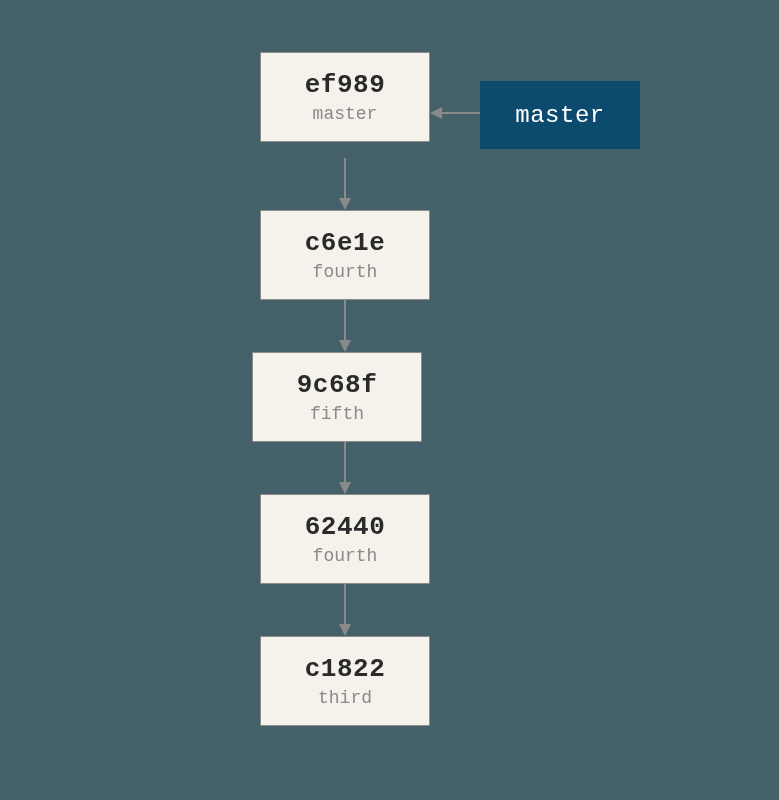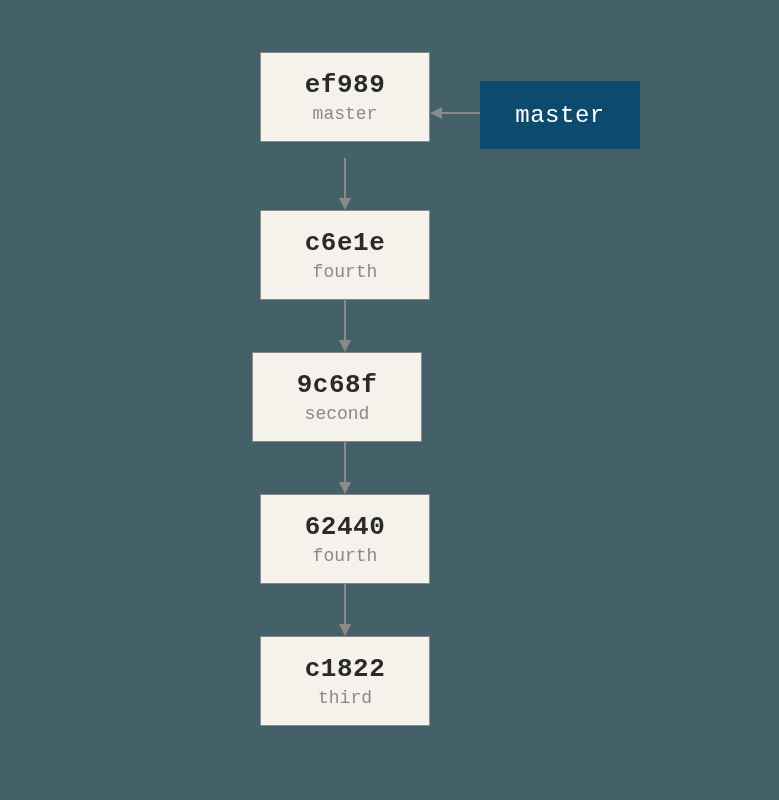--- a/index.html
+++ b/index.html
@@ -81,21 +81,21 @@
 
 <div class="arrow-vert" style="left:330px; top:300px;">
   <svg width="30" height="52" viewBox="0 0 30 52">
     <line x1="15" y1="0" x2="15" y2="40" stroke="#8a8a8a" stroke-width="2"></line>
     <polygon points="15,52 9,40 21,40" fill="#8a8a8a"></polygon>
   </svg>
 </div>
 
 <div class="commit-box" style="left:252px; top:352px;">
   <div class="commit-hash">9c68f</div>
-  <div class="commit-msg">second</div>
+  <div class="commit-msg">fifth</div>
 </div>
 
 <div class="arrow-vert" style="left:330px; top:442px;">
   <svg width="30" height="52" viewBox="0 0 30 52">
     <line x1="15" y1="0" x2="15" y2="40" stroke="#8a8a8a" stroke-width="2"></line>
     <polygon points="15,52 9,40 21,40" fill="#8a8a8a"></polygon>
   </svg>
 </div>
 
 <div class="commit-box" style="left:260px; top:494px;">

